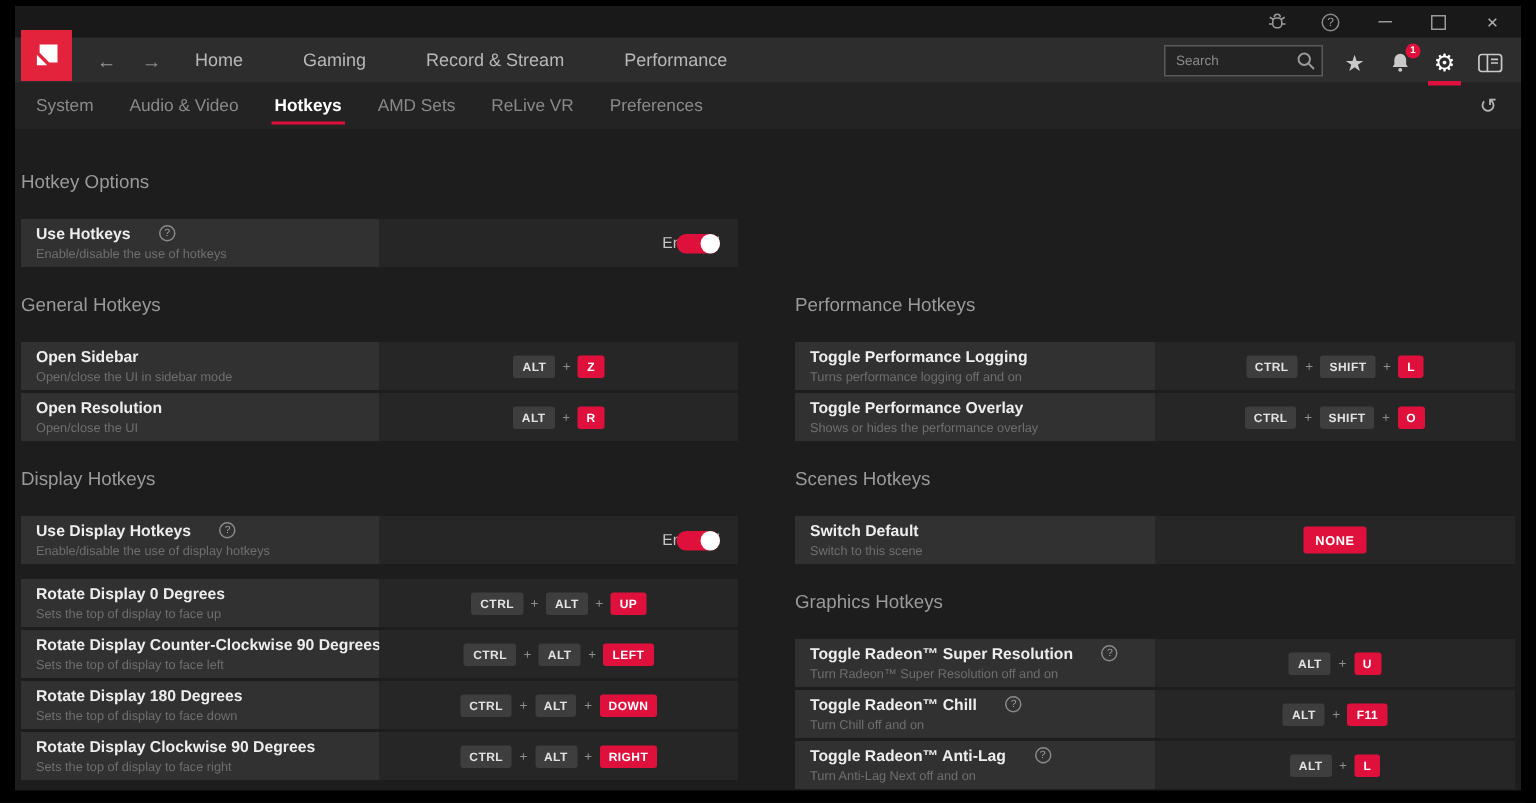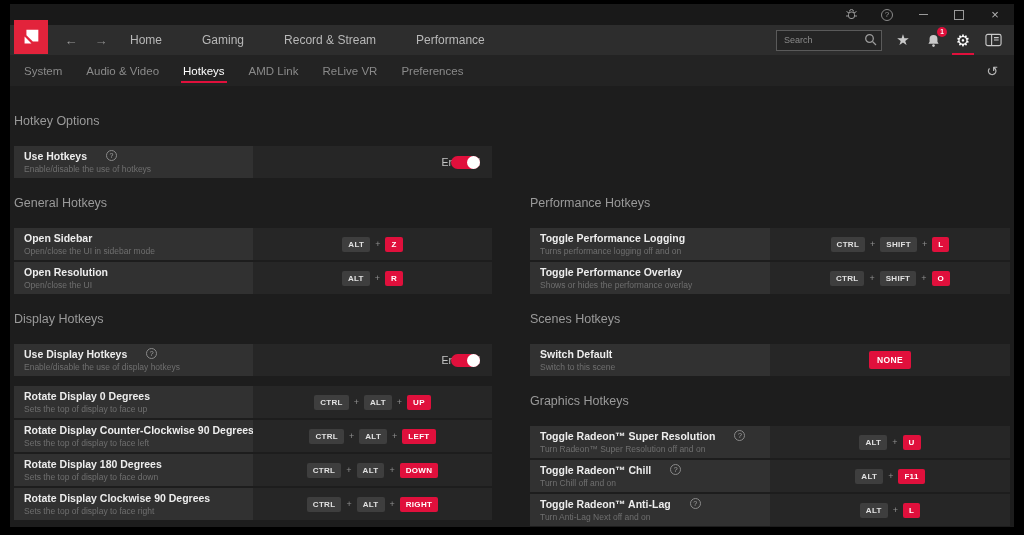--- a/index.html
+++ b/index.html
@@ -24,21 +24,21 @@
   
   .navbar { height:30px; background:#2d2d2d; display:flex; align-items:center;
     flex:0 0 auto; position:relative; padding-left:46px; }
   .amd-logo { position:absolute; left:4px; top:-5px; width:34px; height:34px;
     background:#e2233b; display:flex; align-items:center; justify-content:center; z-index:5; }
   .nav-arrow { width:30px; text-align:center; font-size:13px; color:#9b9b9b; cursor:pointer; }
   .icon-arrow-back::before { content:"\2190"; }
   .icon-arrow-forward::before { content:"\2192"; color:#8a8a8a; }
   .nav-items { display:flex; gap:40px; margin-left:14px; }
   .nav-item { font-size:12px; color:#b8b8b8; cursor:pointer; }
-  .nav-right { margin-left:auto; display:flex; align-items:center; gap:12px; padding-right:12px; }
+  .nav-right { margin-left:auto; display:flex; align-items:flex-end; gap:12px; padding-right:12px; }
   .search-wrap { position:relative; width:106px; }
   .search-input { width:106px; height:21px; background:#242424; border:1px solid #5a5a5a;
     color:#cfcfcf; font-size:9px; padding:0 22px 0 7px; outline:none;
     font-family:"Liberation Sans","DejaVu Sans",sans-serif; }
   .search-input::placeholder { color:#8a8a8a; }
   .search-glass { position:absolute; right:5px; top:4px; }
   .nav-icon { position:relative; display:inline-flex; align-items:center; justify-content:center;
     width:18px; height:18px; cursor:pointer; }
   .icon-star::before { content:"\2605"; font-size:15px; color:#c9c9c9; }
   .icon-gear::before { content:"\2699"; font-size:16px; color:#ffffff; }
@@ -46,21 +46,21 @@
     height:2.5px; background:var(--accent); }
   .notif-badge { position:absolute; top:-4px; right:-5px; min-width:10px; height:10px;
     background:var(--accent); border-radius:50%; color:#fff; font-size:6.5px;
     line-height:10px; text-align:center; font-weight:bold; }
 
   
   .tabbar { height:31px; background:#232323; display:flex; align-items:center;
     flex:0 0 auto; padding-left:12px; gap:33px; }
   .tab { position:relative; font-size:11.5px; color:#8a8a8a; cursor:pointer;
     height:100%; display:flex; align-items:center; padding:0 2px; }
-  .tab.active { color:#ffffff; font-weight:normal; }
+  .tab.active { color:#ffffff; font-weight:bold; }
   .tab.active::after { content:""; position:absolute; left:0; right:0; bottom:3px;
     height:2.5px; background:var(--accent); }
   .tab-undo { margin-left:auto; margin-right:16px; color:#b5b5b5; font-size:14px; cursor:pointer; }
   .icon-undo::before { content:"\21BA"; }
 
   
   .content { flex:1; display:flex; gap:38px; padding:29px 4px 0; overflow:hidden; }
   .col { flex:0 0 auto; }
   .col-left { width:478px; }
   .col-right { width:480px; }
@@ -154,21 +154,21 @@
         </svg>
       </span>
     </div>
   </div>
 
   <div class="tabbar">
     <span id="tabs-holder" style="display:flex; gap:20px; height:100%;">
         <span class="tab">System</span>
         <span class="tab">Audio &amp; Video</span>
         <span class="tab active">Hotkeys</span>
-        <span class="tab">AMD Link</span>
+        <span class="tab">AMD Sets</span>
         <span class="tab">ReLive VR</span>
         <span class="tab">Preferences</span>
       </span>
     <span class="tab-undo icon-undo"></span>
   </div>
 
   <div class="content">
     <div class="col col-left" id="col-left">
         <div class="section">
           <div class="section-title">Hotkey Options</div>

